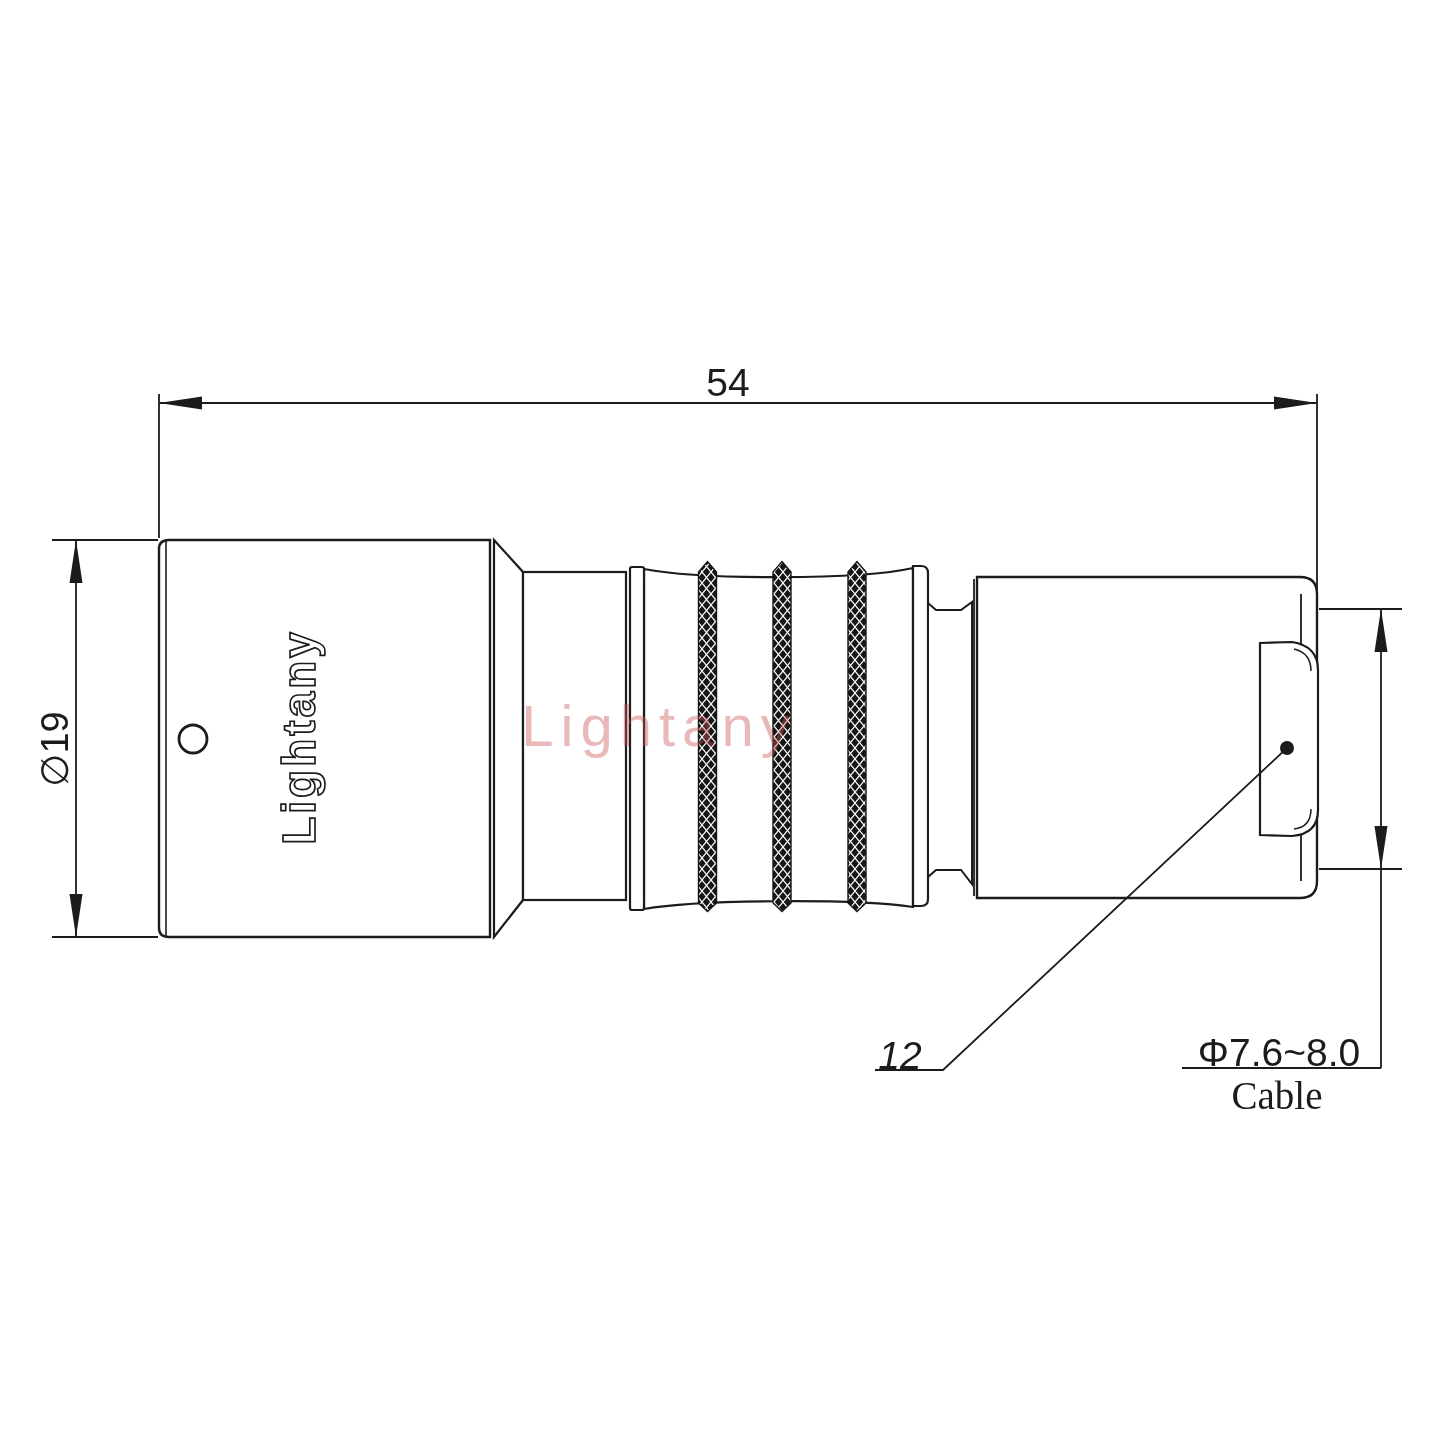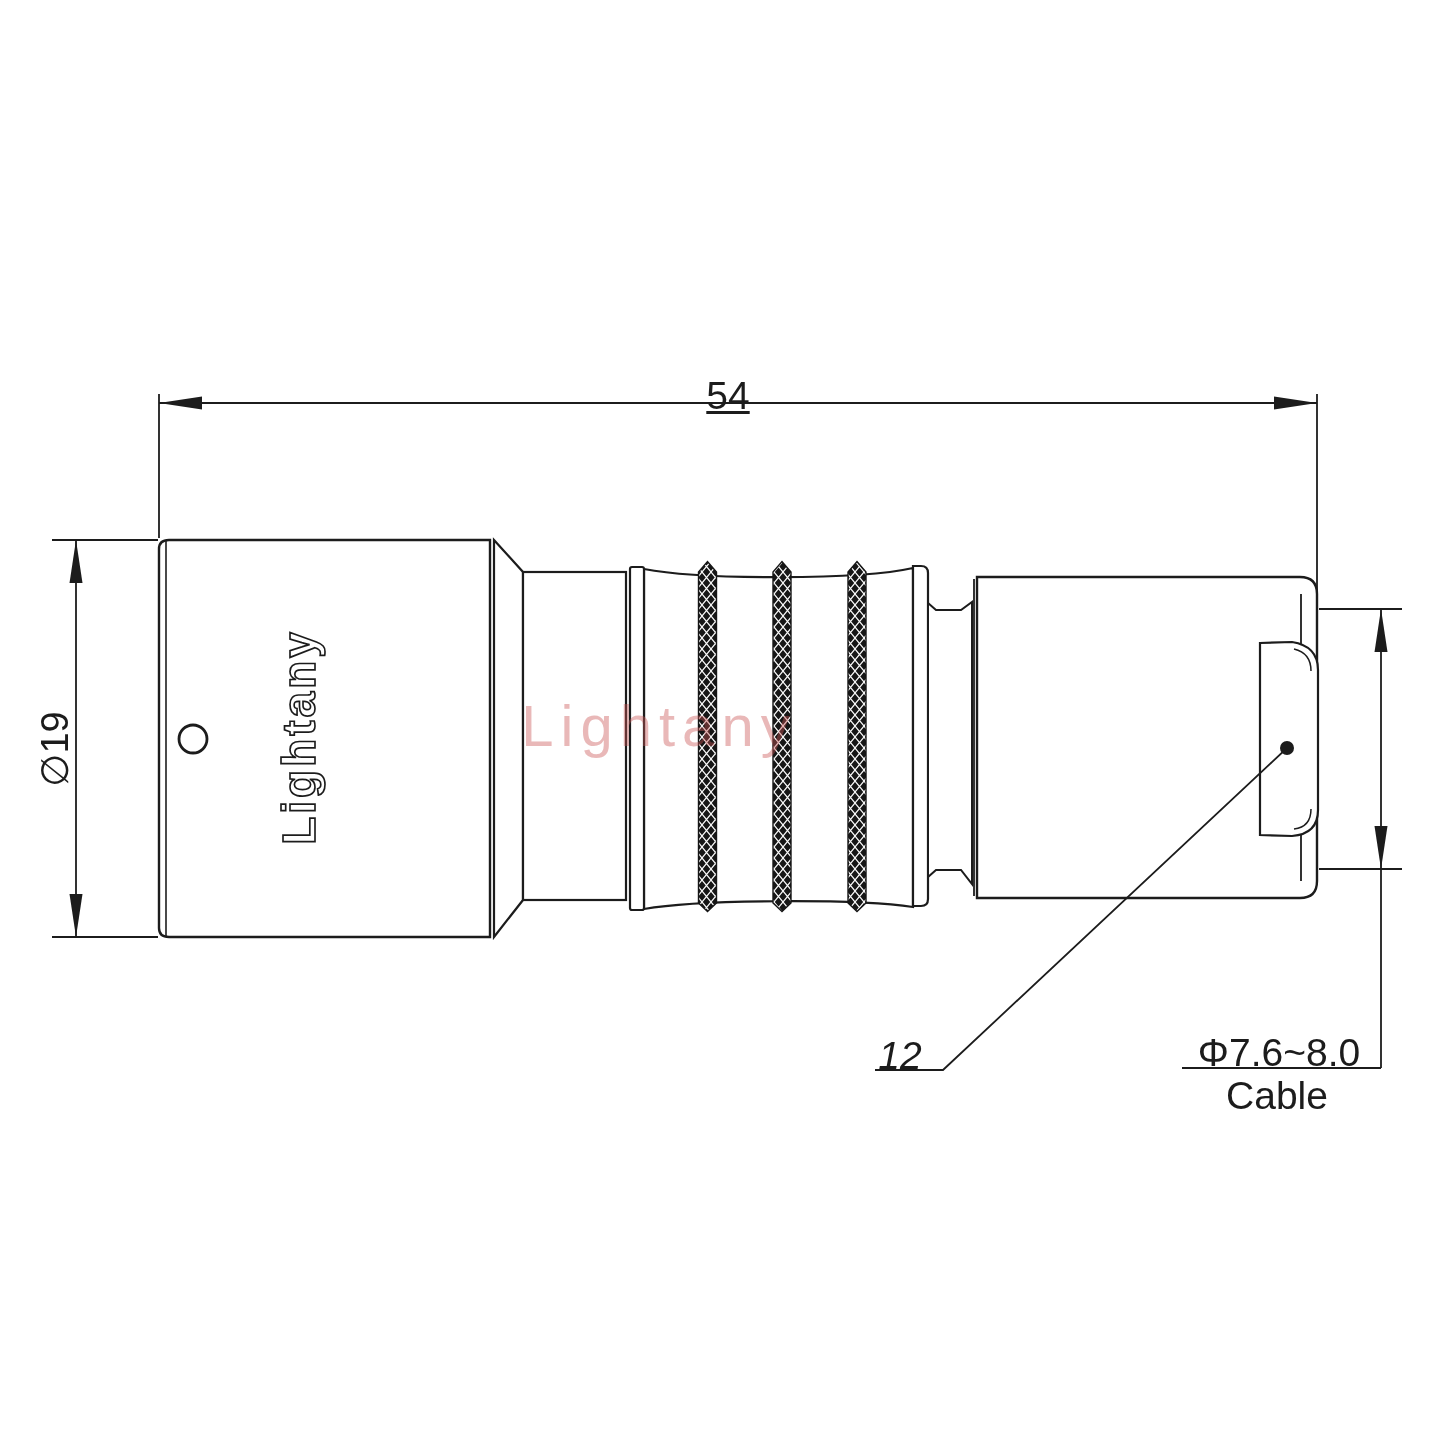--- a/index.html
+++ b/index.html
@@ -95,27 +95,27 @@
       <polygon points="1381,869 1374.5,826 1387.5,826" fill="#1c1c1c" stroke="none"></polygon>
       <line x1="1182" y1="1068" x2="1381" y2="1068"></line>
     </g>
 
     <g>
       <path d="M875,1070 L943,1070 L1287,748" fill="none" stroke="#1c1c1c" stroke-width="1.8"></path>
       <circle cx="1287" cy="748" r="7" fill="#1c1c1c"></circle>
     </g>
   </svg>
 
-  <div class="dim-text" style="left:728px;top:376px;text-decoration:underline;">54</div>
+  <div class="dim-text" style="left:728px;top:363px;">54</div>
 
   <div class="dim-text-rot" style="left:55px;top:749px;">∅19</div>
 
   <div class="brand-engraving">Lightany</div>
 
   <div class="watermark">Lightany</div>
 
   <div class="dim-text" style="left:900px;top:1036px;font-style:italic;">12</div>
 
   <div class="dim-text" style="left:1279px;top:1033px;">Φ7.6~8.0</div>
 
-  <div class="dim-text" style="left:1277px;top:1076px;">Cable</div>
+  <div class="dim-text" style="left:1277px;top:1076px;font-family:Liberation Serif, serif;">Cable</div>
 
 </div>
 
 </body></html>

